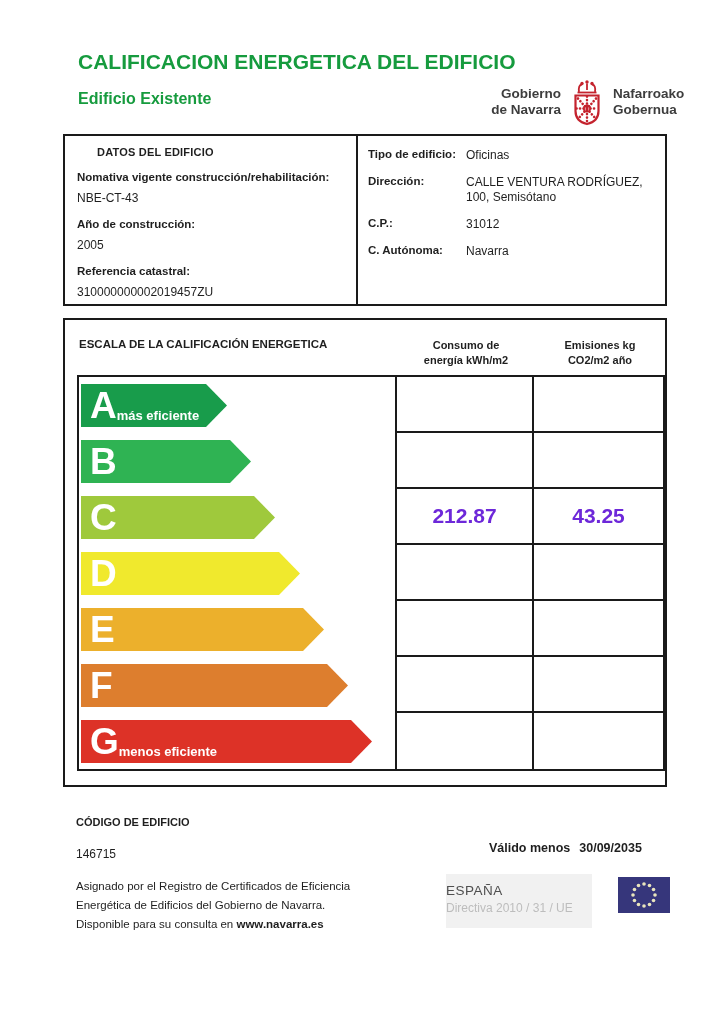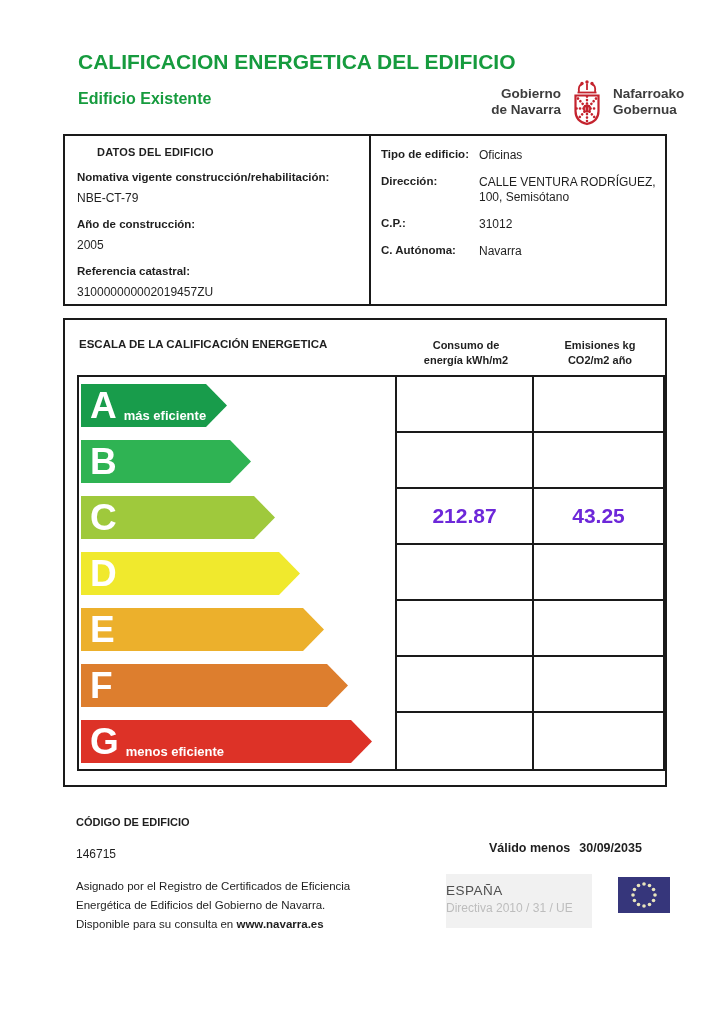--- a/index.html
+++ b/index.html
@@ -14,21 +14,21 @@
   .logo { position:absolute; left:487px; top:78px; display:flex; align-items:center; gap:6px; }
   .logo-text { font-size:13.5px; font-weight:bold; color:#3d3d3d; line-height:16px; }
   .logo-text.right-al { text-align:right; width:74px; }
   .logo-text.left-al { text-align:left; width:80px; }
   
   .box1 { position:absolute; left:63px; top:134px; width:604px; height:172px; border:2px solid #1a1a1a; }
   .box1-left { position:absolute; left:12px; top:10px; width:272px; }
   .box1-heading { font-size:11px; font-weight:bold; letter-spacing:0.2px;padding-left:20px; }
   .field-label { font-size:11.5px; font-weight:bold; margin-top:13px; }
   .field-value { font-size:12px; margin-top:8px; }
-  .box1-right { position:absolute; left:304px; top:0; width:315px; height:168px; border-left:2px solid #1a1a1a; padding:12px 0 0 10px; }
+  .box1-right { position:absolute; left:291px; top:0; width:315px; height:168px; border-left:2px solid #1a1a1a; padding:12px 0 0 10px; }
   .kv-row { display:flex; margin-bottom:12px; }
   .kv-label { width:98px; font-size:11.5px; font-weight:bold; flex:0 0 98px; }
   .kv-value { font-size:12px; line-height:15px; }
   
   .box2 { position:absolute; left:63px; top:318px; width:604px; height:469px; border:2px solid #1a1a1a; }
   .box2-heading { position:absolute; left:14px; top:18px; font-size:11.5px; font-weight:bold; }
   .col-header { position:absolute; top:18px; width:140px; text-align:center; font-size:11px; font-weight:bold; line-height:15px; }
   .col-header.c1 { left:331px; }
   .col-header.c2 { left:465px; }
   .scale-table {
@@ -39,21 +39,21 @@
   .arrows-cell { grid-column:1; grid-row:1 / 8; border-right:2px solid #1a1a1a; position:relative; }
   .cell { border-bottom:2px solid #1a1a1a; display:flex; align-items:center; justify-content:center; }
   .cell.col2 { border-right:2px solid #1a1a1a; }
   .cell.last-row { border-bottom:none; }
   .cell-value { font-size:21px; font-weight:bold; color:#6d28d9; }
   .arrow {
     position:absolute; left:2px; height:43px; display:flex; align-items:center;
     clip-path:polygon(0 0, calc(100% - 21px) 0, 100% 50%, calc(100% - 21px) 100%, 0 100%);
   }
   .arrow-letter { font-size:37px; font-weight:bold; color:#fff; padding-left:9px; line-height:38px; }
-  .arrow-label { font-size:13px; font-weight:bold; color:#fff; margin-left:7px; align-self:flex-end; margin-bottom:4px; }
+  .arrow-label { font-size:13px; font-weight:bold; color:#fff; align-self:flex-end; margin-bottom:4px; }
   
   .code-heading { position:absolute; left:76px; top:816px; font-size:11px; font-weight:bold; }
   .code-value { position:absolute; left:76px; top:847px; font-size:12px; }
   .note { position:absolute; left:76px; top:877px; font-size:11.5px; line-height:19px; }
   .note b { font-weight:bold; }
   .valid { position:absolute; left:489px; top:841px; font-size:12.5px; font-weight:bold; }
   .valid .date { margin-left:9px; }
   .spain-box { position:absolute; left:446px; top:874px; width:146px; height:54px; background:#f1f1f1; text-align:left; padding:9px 10px 0 0; }
   .spain-label { font-size:13.5px; color:#4f4f4f; letter-spacing:0.5px; }
   .directive-label { font-size:12px; color:#bdbdbd; margin-top:3px; white-space:nowrap; }
@@ -97,21 +97,21 @@
       <div>Nafarroako</div>
       <div>Gobernua</div>
     </div>
   </div>
 
   <div class="box1">
     <div class="box1-left">
       <div class="box1-heading">DATOS DEL EDIFICIO</div>
       <div>
           <div class="field-label">Nomativa vigente construcción/rehabilitación:</div>
-          <div class="field-value">NBE-CT-79</div>
+          <div class="field-value">NBE-CT-43</div>
           <div class="field-label">Año de construcción:</div>
           <div class="field-value">2005</div>
           <div class="field-label">Referencia catastral:</div>
           <div class="field-value">310000000002019457ZU</div>
         </div>
     </div>
     <div class="box1-right">
         <div class="kv-row">
           <div class="kv-label">Tipo de edificio:</div>
           <div class="kv-value">Oficinas</div>

